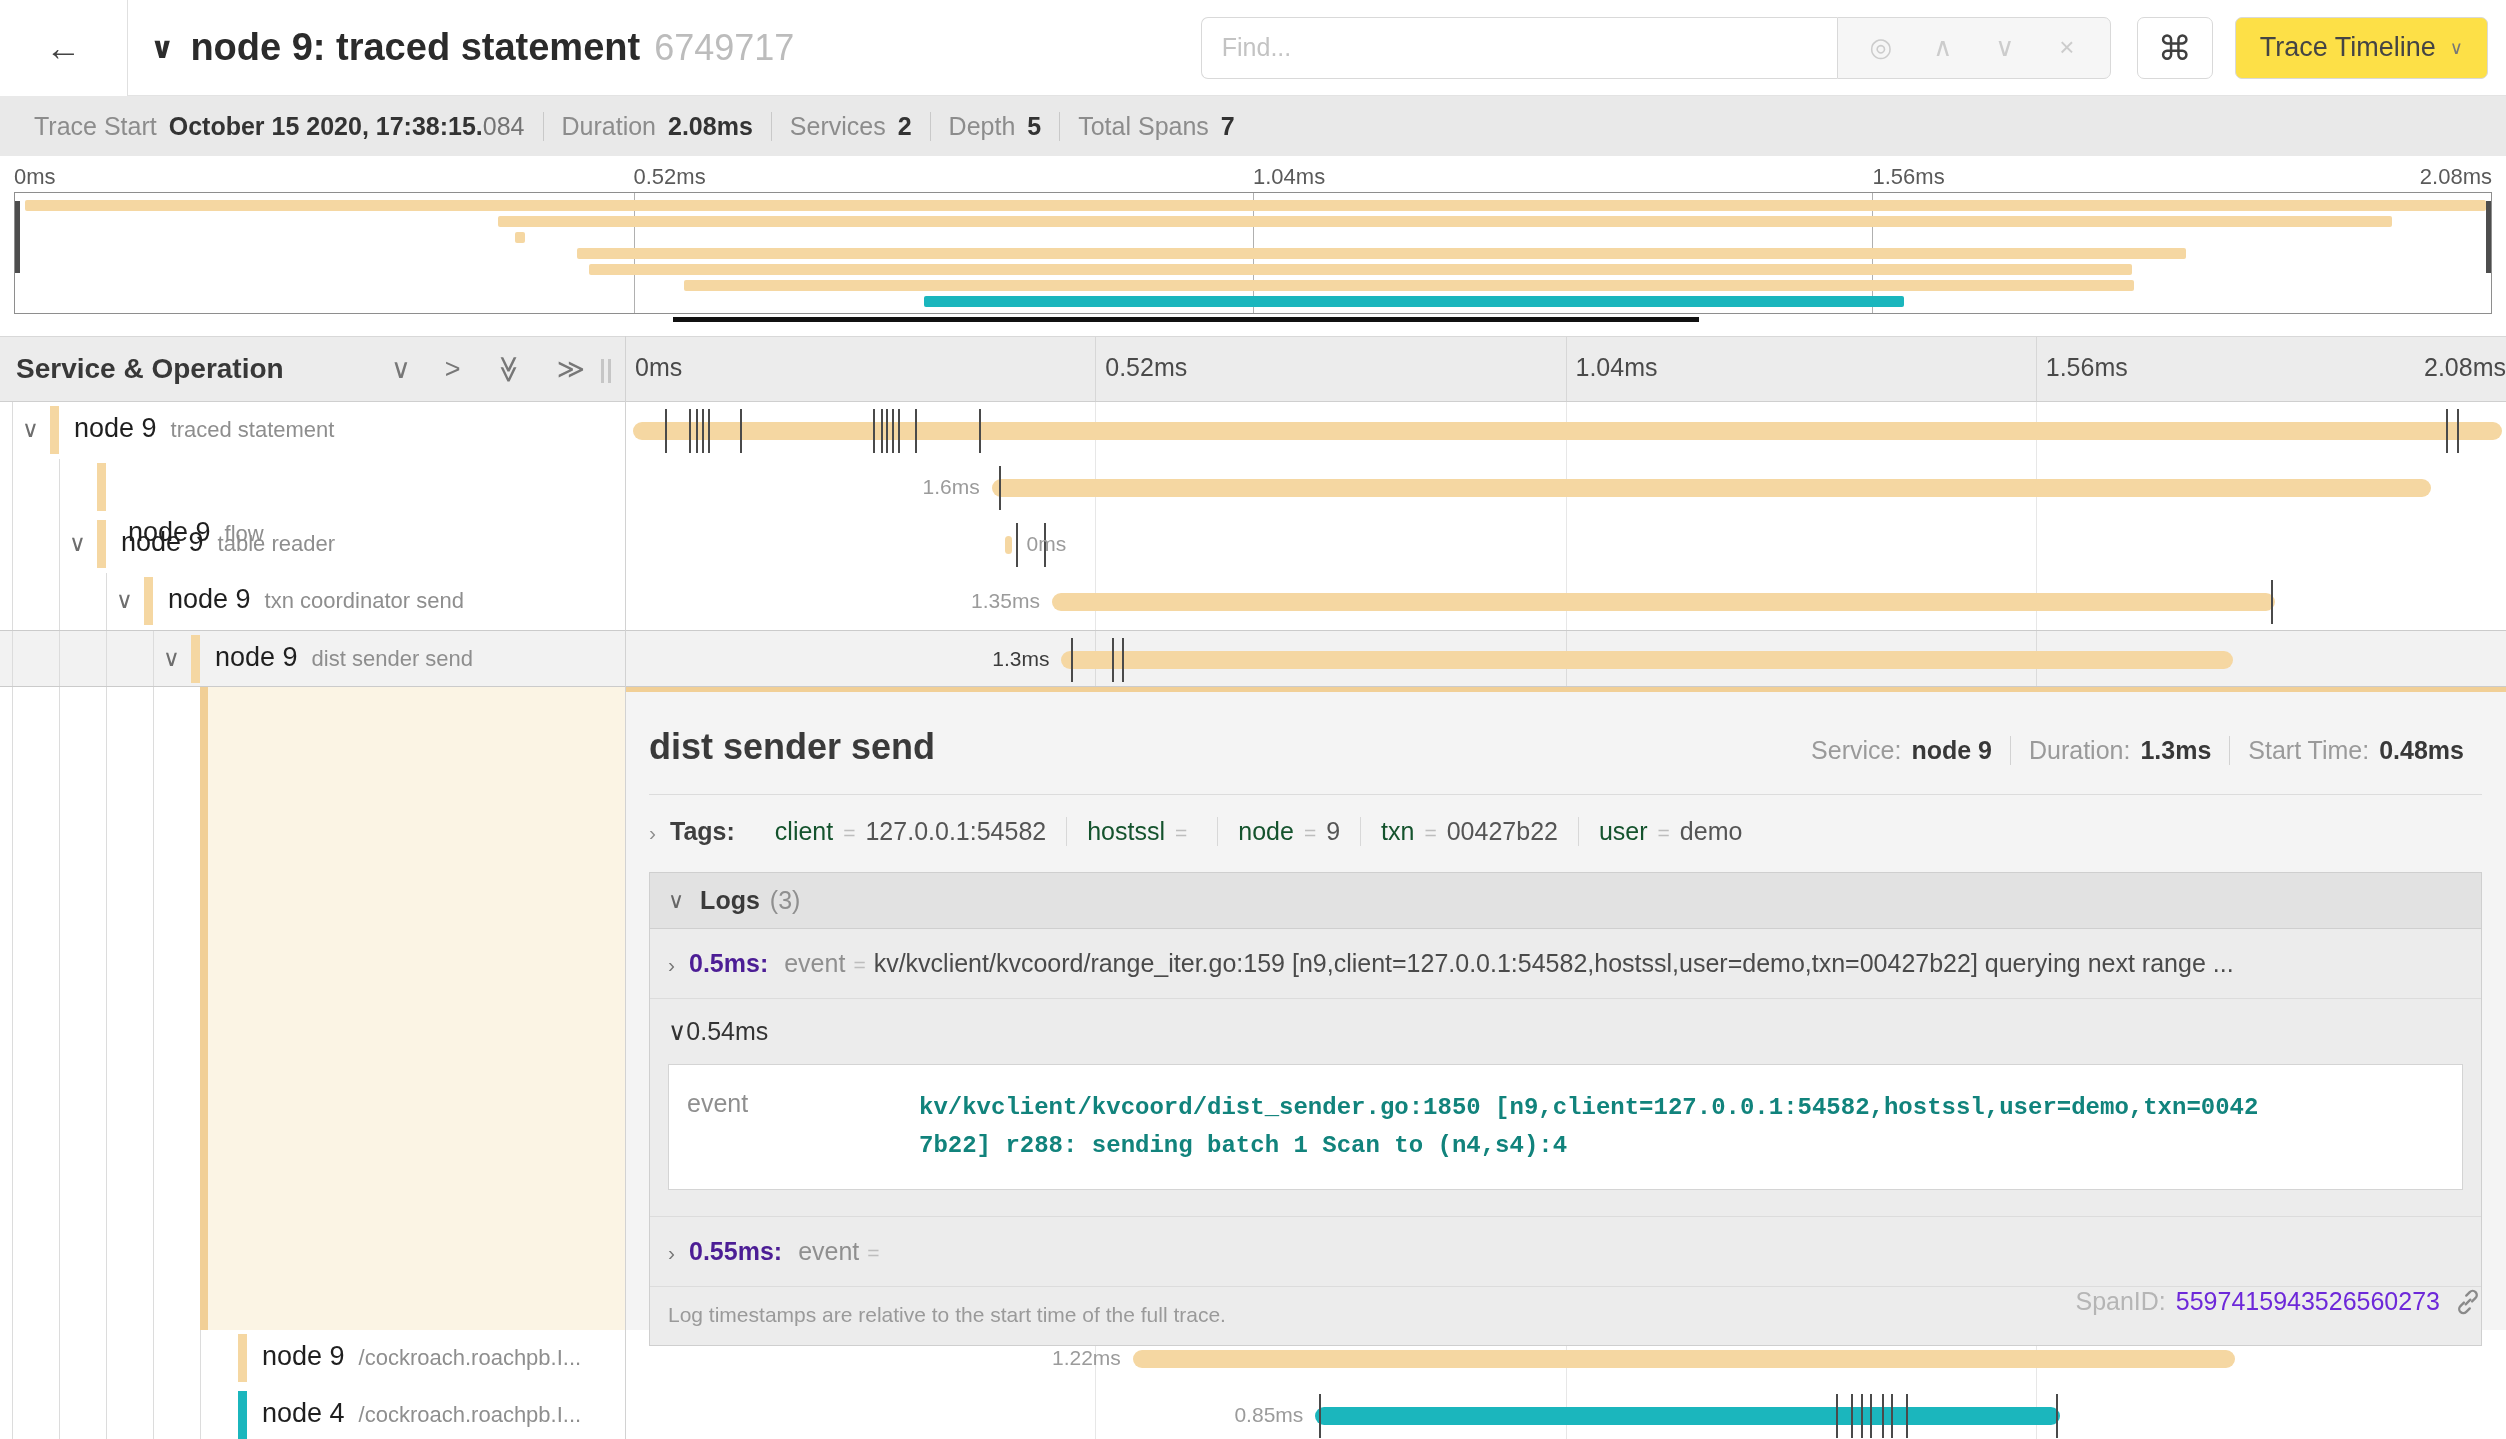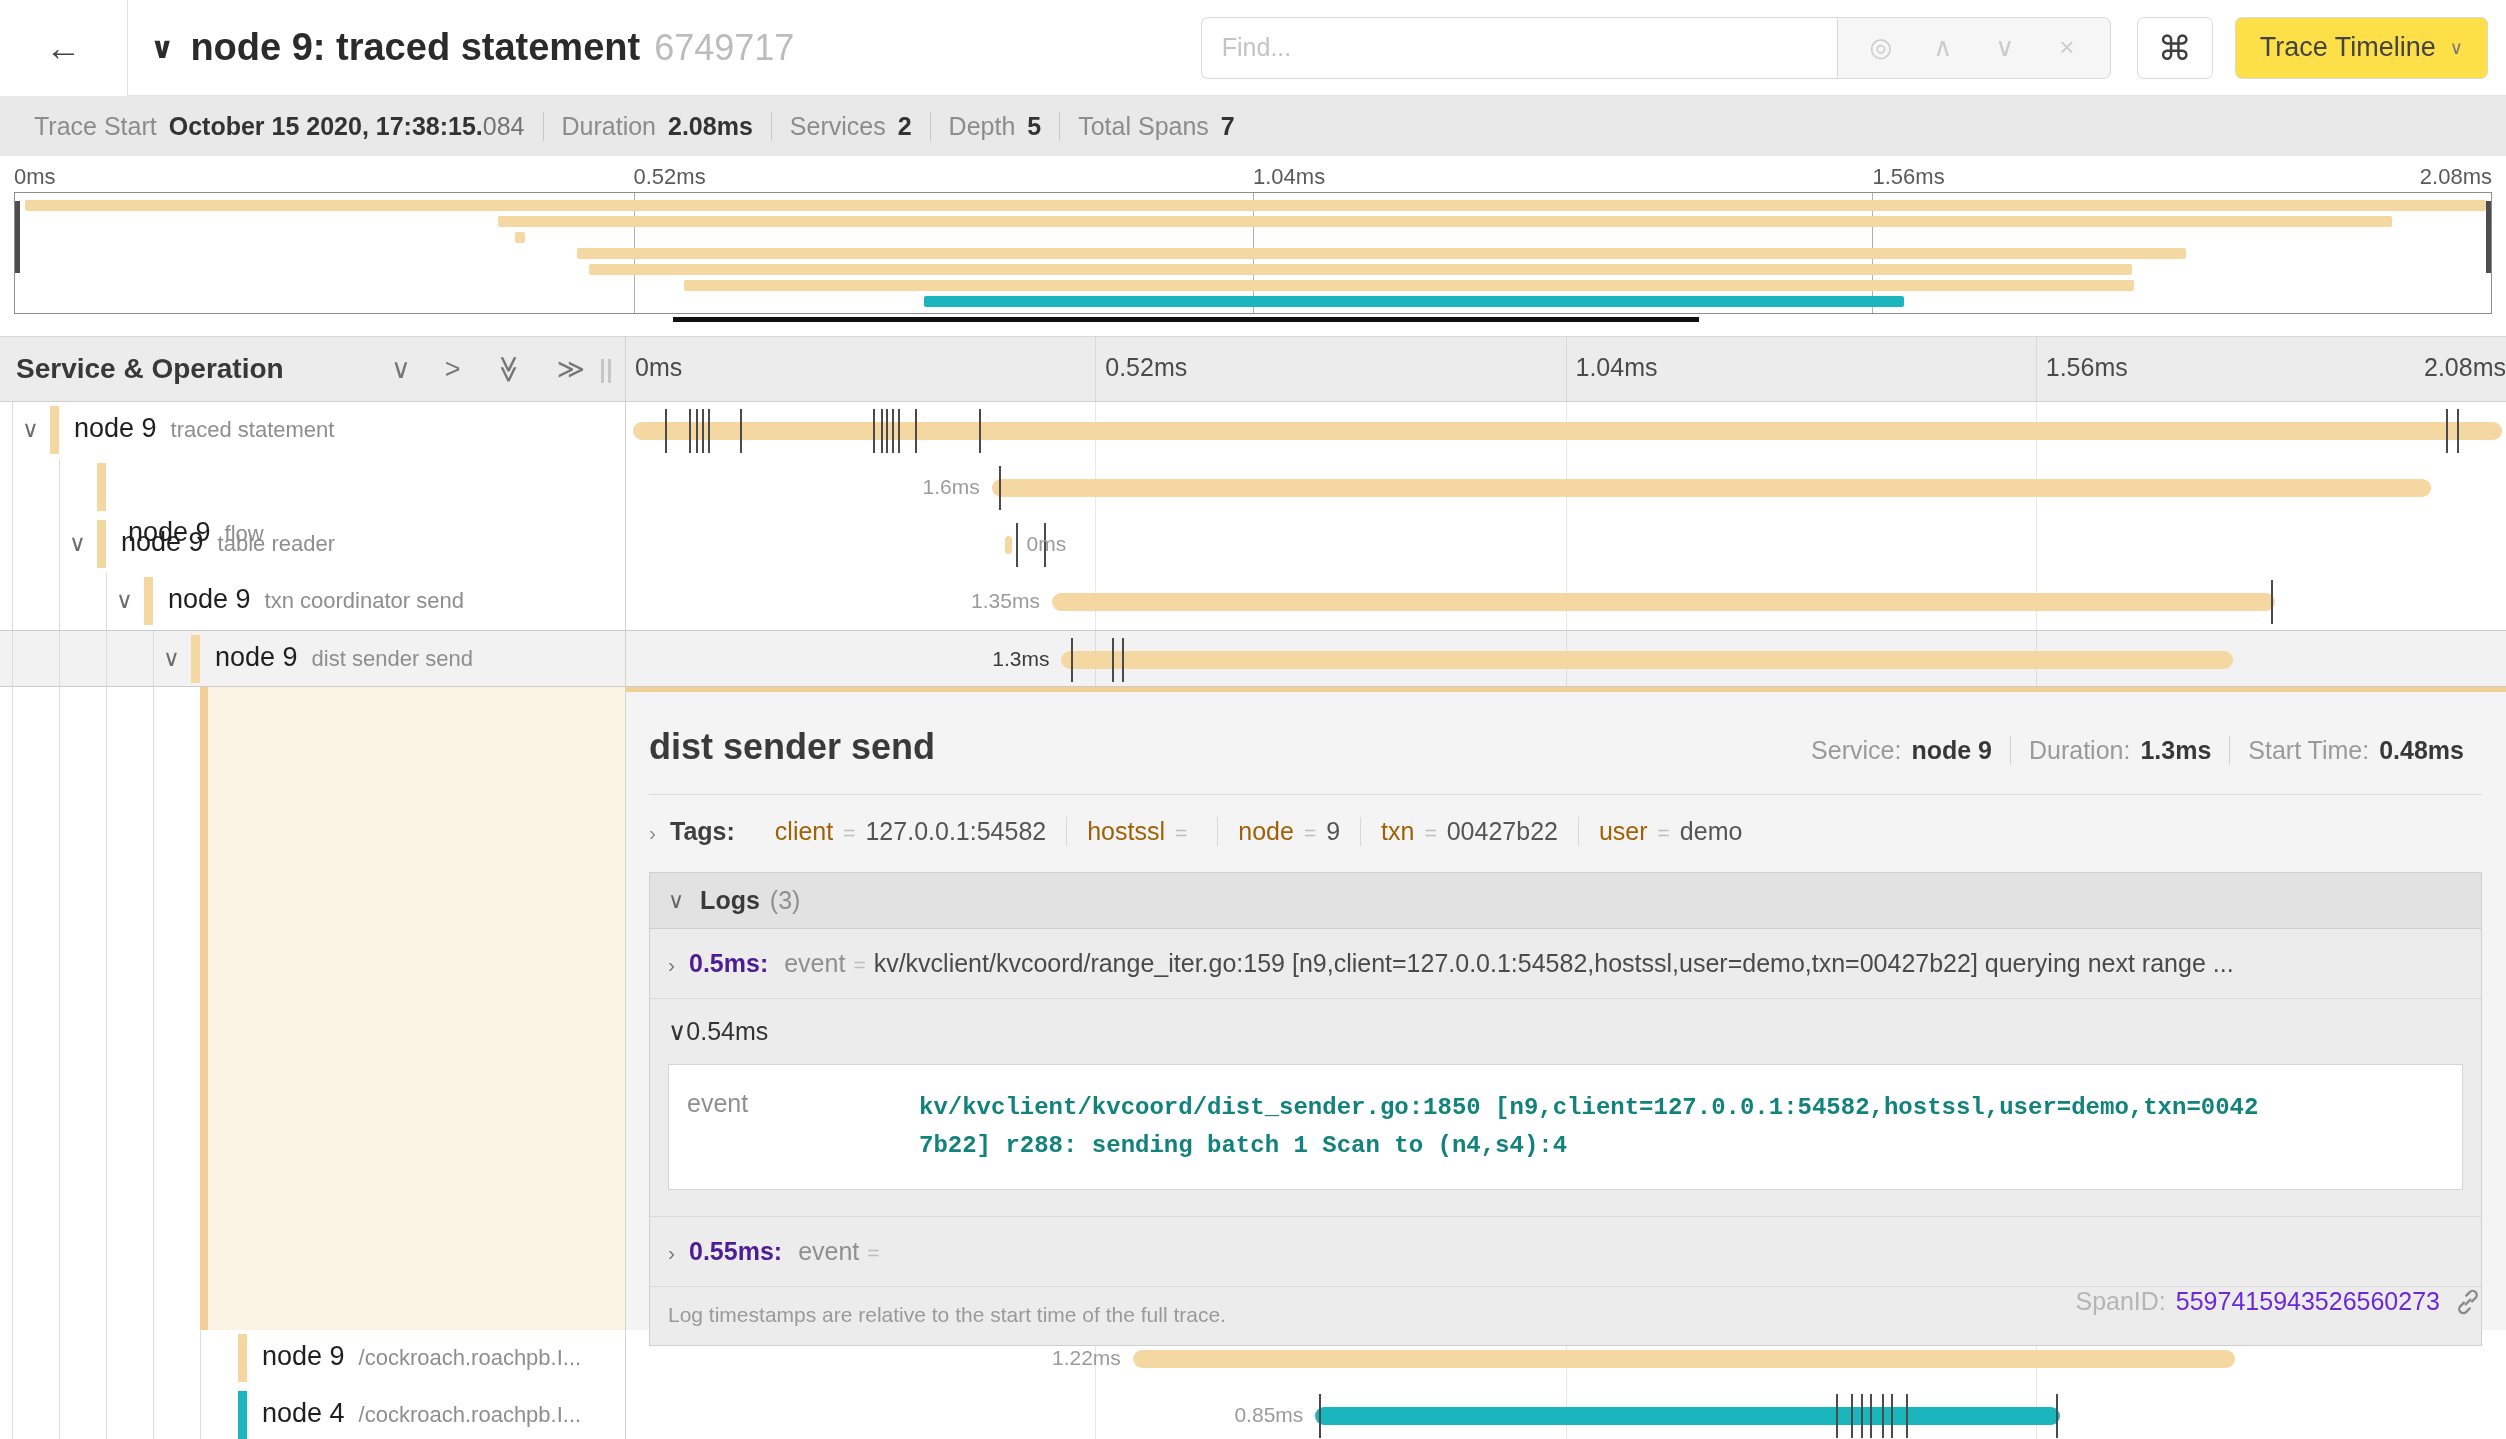--- a/index.html
+++ b/index.html
@@ -101,21 +101,21 @@
   .dp-meta .m-item { font-size:25px; padding:0 18px; }
   .dp-meta .m-item + .m-item { border-left:1px solid #d2d2d2; }
   .dp-meta .m-label { color:#9a9a9a; margin-right:10px; }
   .dp-meta .m-value { color:#383838; font-weight:700; }
   .dp-rule { height:1px; background:#dcdcdc; margin-top:26px; }
   .tags-row { display:flex; align-items:baseline; margin-top:22px; font-size:25px; }
   .tw-caret { color:#8f8f8f; font-size:21px; margin-right:14px; }
   .tags-label { font-weight:700; color:#3f3f3f; margin-right:20px; }
   .tag { display:flex; align-items:baseline; padding:0 20px; }
   .tag + .tag { border-left:1px solid #d8d8d8; }
-  .tag .tkey { color:#a16207; }
+  .tag .tkey { color:#14532d; }
   .tag .teq { color:#bdbdbd; font-size:21px; margin:0 10px; }
   .tag .tval { color:#555; }
 
   .logs-block { margin-top:26px; border:1px solid #cfcfcf; background:#ececec; }
   .logs-head { height:56px; background:#e2e2e2; border-bottom:1px solid #cfcfcf;
     display:flex; align-items:center; cursor:pointer; }
   .logs-head .lh-caret { font-size:22px; color:#666; margin:0 16px 0 18px; }
   .logs-head .lh-title { font-size:25px; font-weight:700; color:#3a3a3a; }
   .logs-head .lh-count { font-size:25px; color:#8f8f8f; margin-left:10px; }
   .log-entry { padding:20px 18px; border-bottom:1px solid #dcdcdc; font-size:25px;

